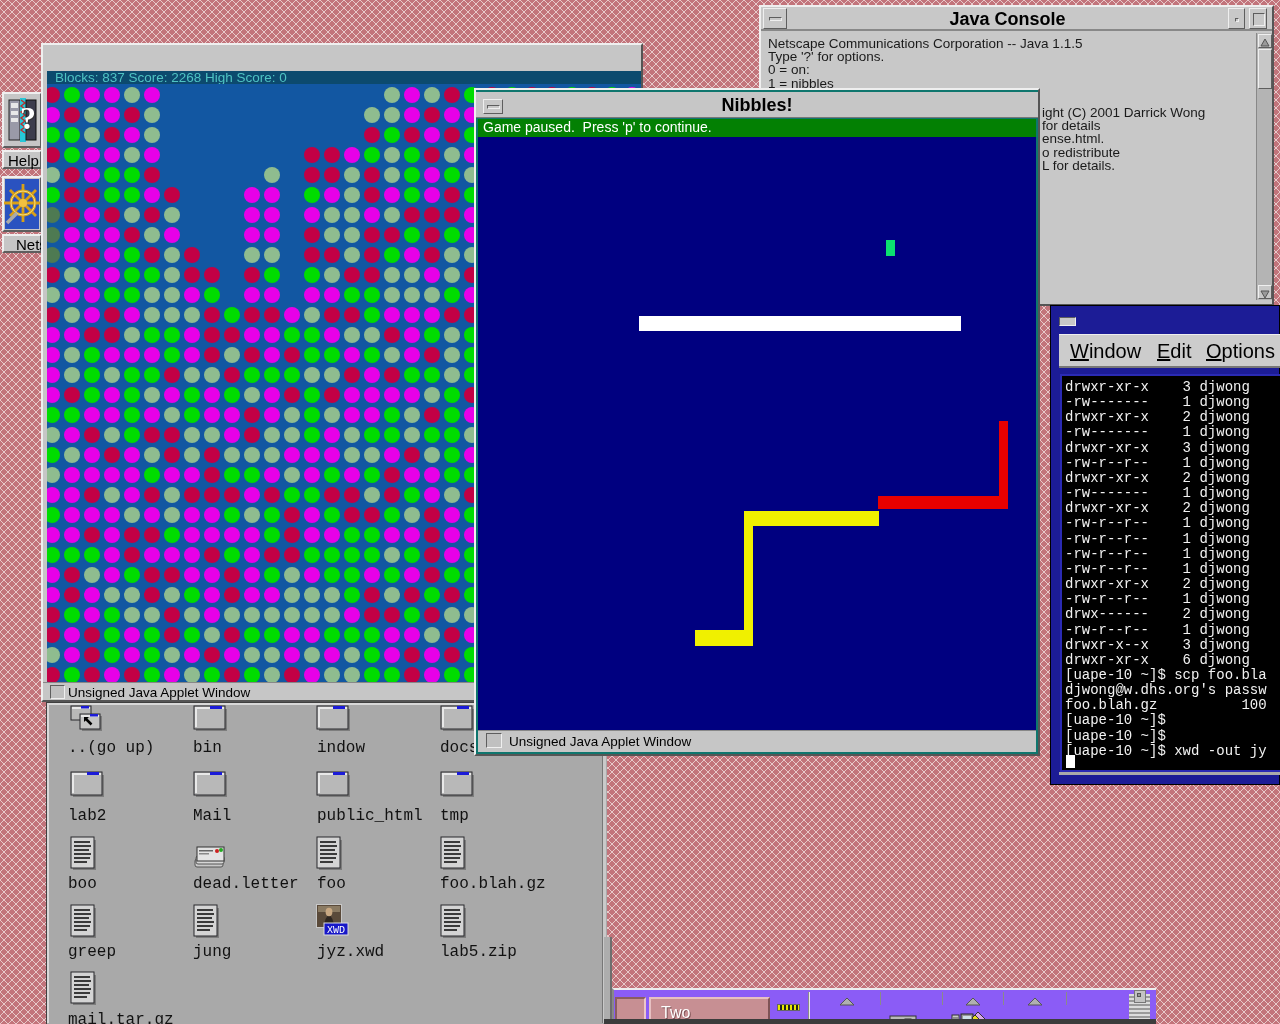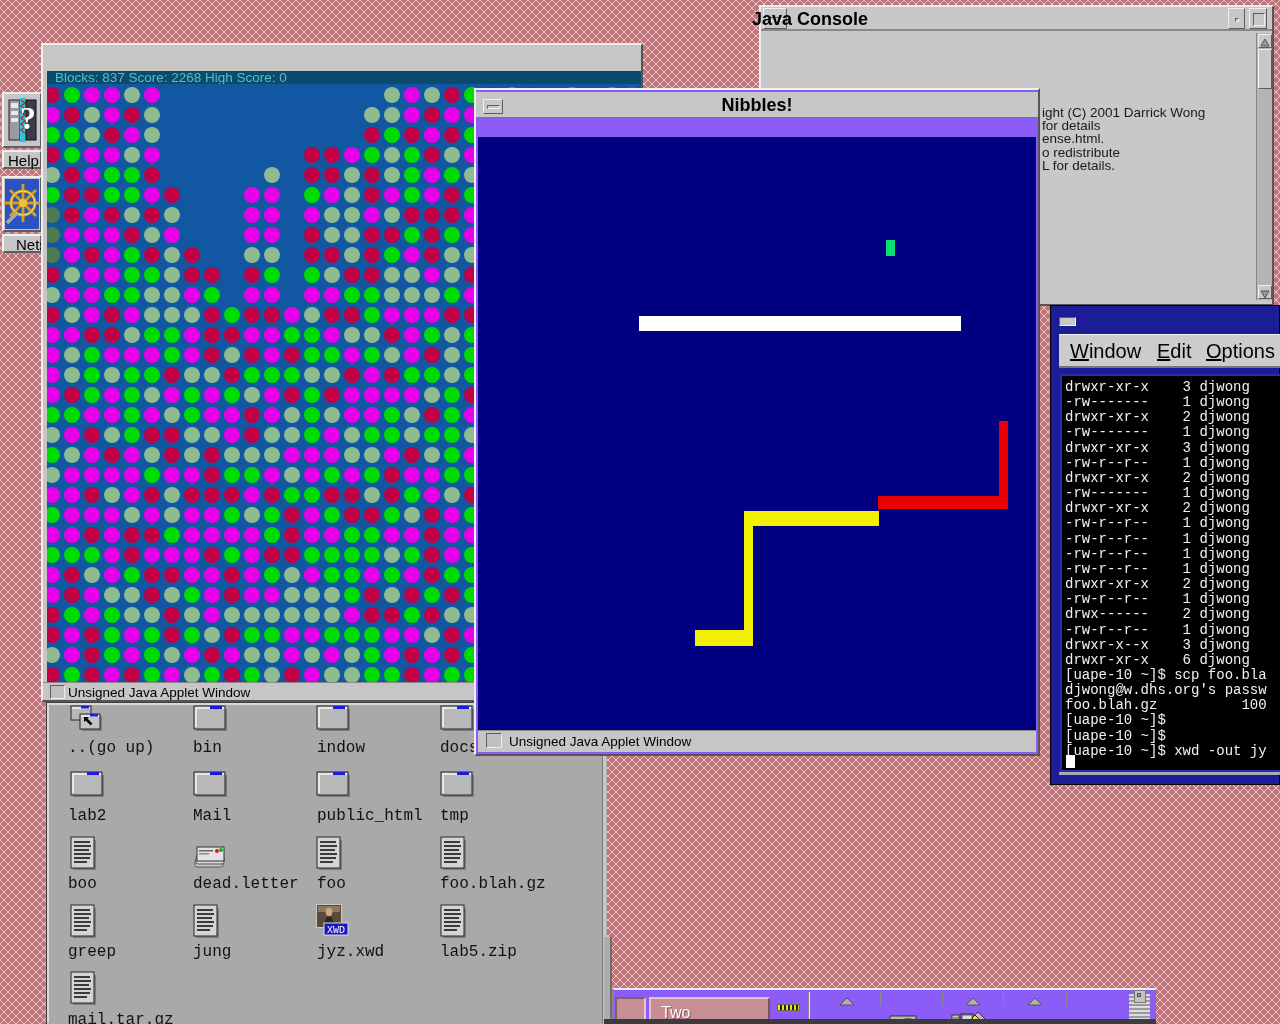--- a/index.html
+++ b/index.html
@@ -47,28 +47,29 @@
 <path d="M3 45 L13 35" stroke="#aaa" stroke-width="3.5"></path>
 </svg>
 </div>
 <div class="abs bevelout" style="left:2px;top:234px;width:40px;height:19px;background:#c6c6c6;z-index:1;font:15px 'Liberation Sans',sans-serif;color:#000;padding-left:12px">Nets</div>
 
 <div class="abs" style="left:759px;top:5px;width:515px;height:301px;background:#c8c8c8;border-top:2px solid #efefef;border-left:2px solid #efefef;border-right:2px solid #555;border-bottom:2px solid #555;z-index:2">
   <div class="abs" style="left:0px;top:0px;width:511px;height:24px;background:#c8c8c8;border-bottom:2px solid #888">
     <div class="btn" style="left:2px;top:1px;width:24px;height:21px">
         <div class="dash" style="left:5px;top:8px;width:13px;height:4px"></div>
       </div>
-    <div class="abs" style="left:0;top:0;width:100%;font:bold 18px 'Liberation Sans',sans-serif;color:#000;padding-top:2px;transform:translateX(-9px)">Java Console</div>
+    <div class="abs" style="left:0;top:0;width:100%;text-align:center;font:bold 18px 'Liberation Sans',sans-serif;color:#000;padding-top:2px;transform:translateX(-9px)">Java Console</div>
     <div class="btn" style="left:467px;top:1px;width:17px;height:21px">
         <div class="dash" style="left:6px;top:9px;width:4px;height:4px"></div>
       </div>
     <div class="btn" style="left:488px;top:1px;width:18px;height:21px">
         <div class="dash" style="left:3px;top:4px;width:12px;height:13px"></div>
       </div>
   </div>
+  <div class="abs" style="left:7px;top:30px;font:13.5px 'Liberation Sans',sans-serif;color:#1a1a1a;line-height:13.2px">Netscape Communications Corporation -- Java 1.1.5<br>Type '?' for options.<br>0 = on:<br>1 = nibbles</div>
   <div class="abs" style="left:495px;top:26px;width:16px;height:267px;background:#b4b4b4;border-left:1px solid #888">
     <div class="btn" style="left:1px;top:1px;width:14px;height:14px"><svg width="12" height="12">
           <path d="M6 2 L10 9 L2 9 Z" fill="#9a9a9a" stroke="#555" stroke-width="1"></path>
         </svg></div>
     <div class="btn" style="left:1px;top:16px;width:14px;height:40px"></div>
     <div class="btn" style="left:1px;top:252px;width:14px;height:14px"><svg width="12" height="12">
           <path d="M2 3 L10 3 L6 10 Z" fill="#9a9a9a" stroke="#555" stroke-width="1"></path>
         </svg></div>
   </div>
 </div>
@@ -873,27 +874,28 @@
       <circle cx="545" cy="11" r="8" fill="#c20045"></circle>
       <circle cx="565" cy="11" r="8" fill="#00dc00"></circle>
       <circle cx="585" cy="11" r="8" fill="#e800e8"></circle>
     </svg>
   <div class="abs" style="left:0px;top:637px;width:598px;height:18px;background:#c6c6c6;border-top:1px solid #888">
     <div class="dash" style="left:7px;top:2px;width:15px;height:14px;background:#c0c0c0"></div>
     <div class="abs" style="left:25px;top:2px;font:13.5px 'Liberation Sans',sans-serif;color:#000">Unsigned Java Applet Window</div>
   </div>
 </div>
 
-<div class="abs" style="left:474px;top:88px;width:566px;height:668px;background:#8b5cf6;border-top:2px solid #efefef;border-left:2px solid #efefef;border-right:2px solid #555;border-bottom:2px solid #555;z-index:5">
+<div class="abs" style="left:474px;top:88px;width:566px;height:668px;background:#0f766e;border-top:2px solid #efefef;border-left:2px solid #efefef;border-right:2px solid #555;border-bottom:2px solid #555;z-index:5">
   <div class="abs" style="left:0px;top:2px;width:562px;height:26px;background:#c6c6c6;border-bottom:1px solid #777">
     <div class="btn" style="left:7px;top:7px;width:20px;height:15px">
         <div class="dash" style="left:3px;top:5px;width:13px;height:4px"></div>
       </div>
     <div class="abs" style="left:0;top:0;width:100%;text-align:center;font:bold 18px 'Liberation Sans',sans-serif;color:#000;padding-top:3px">Nibbles!</div>
   </div>
+  <div class="abs" style="left:2px;top:29px;width:558px;height:18px;background:#038003;font:14px 'Liberation Sans',sans-serif;color:#fff;padding-left:5px;line-height:17px;transform:translateZ(0)">Game paused.&nbsp; Press 'p' to continue.</div>
   <div class="abs" style="left:2px;top:47px;width:558px;height:593px;background:#000080">
     <div class="abs" style="left:408px;top:103px;width:9px;height:16px;background:#0ce070"></div>
     <div class="abs" style="left:161px;top:179px;width:322px;height:15px;background:#fff"></div>
     <div class="abs" style="left:521px;top:284px;width:9px;height:88px;background:#e80000"></div>
     <div class="abs" style="left:400px;top:359px;width:130px;height:13px;background:#e80000"></div>
     <div class="abs" style="left:266px;top:374px;width:135px;height:15px;background:#f0f000"></div>
     <div class="abs" style="left:266px;top:374px;width:9px;height:134px;background:#f0f000"></div>
     <div class="abs" style="left:217px;top:493px;width:58px;height:16px;background:#f0f000"></div>
   </div>
   <div class="abs" style="left:2px;top:640px;width:558px;height:22px;background:#c6c6c6;border-top:1px solid #888">

